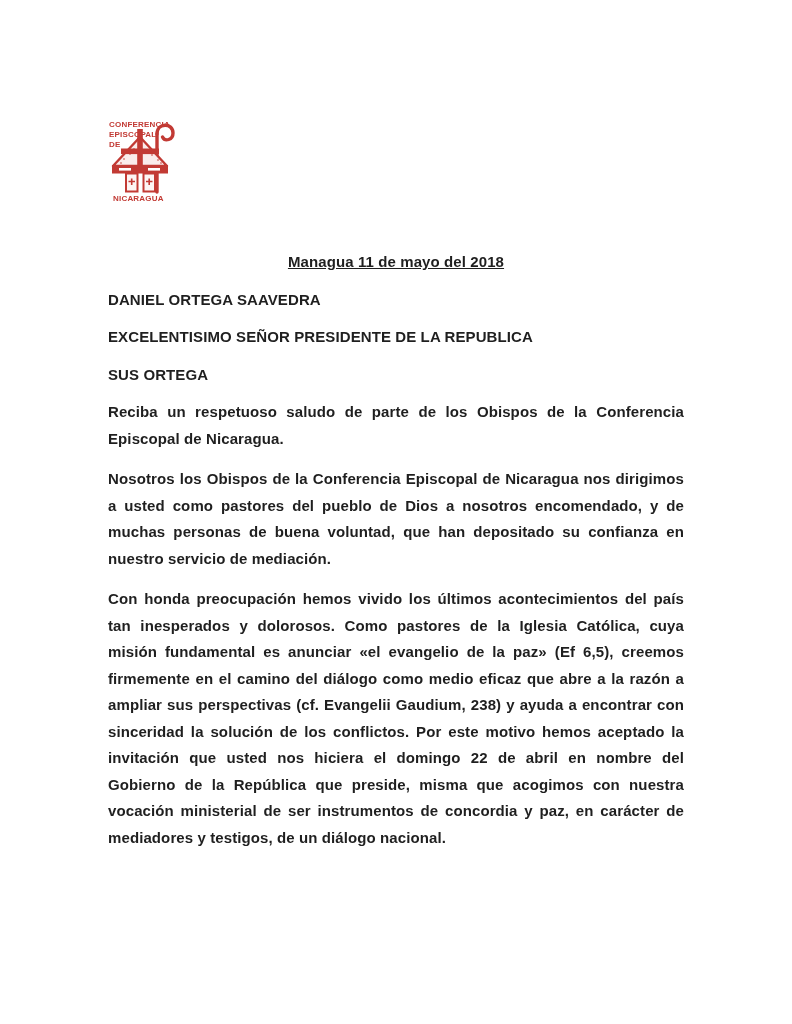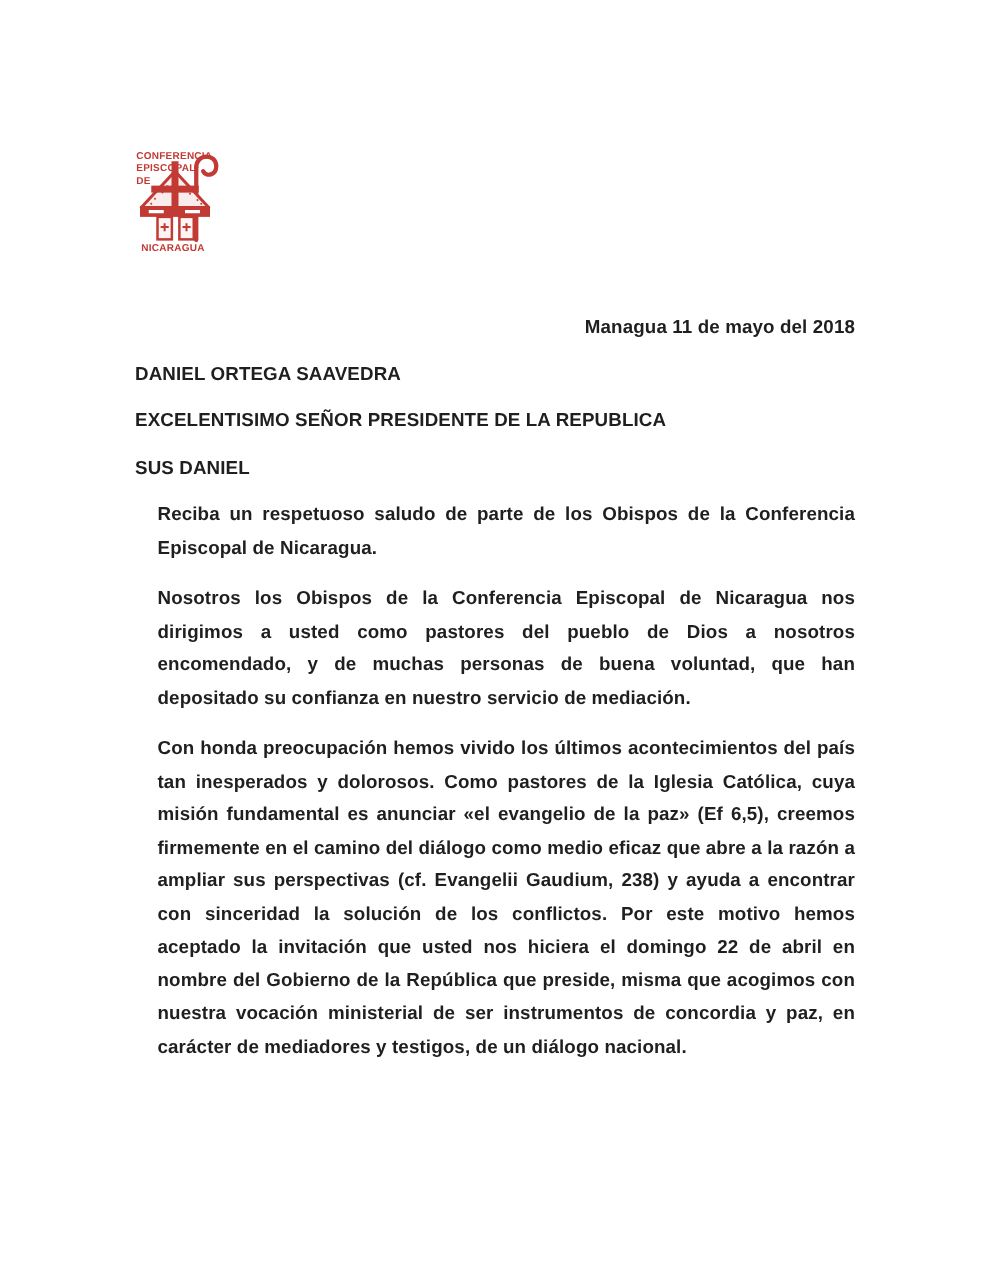--- a/index.html
+++ b/index.html
@@ -28,30 +28,31 @@
   .content {
     position: absolute;
     left: 108px;
     top: 249px;
     width: 576px;
     font-size: 15px;
     line-height: 26.5px;
     letter-spacing: 0.1px;
   }
   .dateline {
-    text-align: right;
+    text-align: center;
     margin: 0 0 11px 0;
+    text-decoration: underline;
   }
   .recipient-line {
     margin: 0 0 11px 0;
     white-space: nowrap;
   }
   .para {
     text-align: justify;
-    margin: 0 0 14px 18px;
+    margin: 0 0 14px 0;
   }
   .para:last-child { margin-bottom: 0; }
 </style>
 </head>
 <body>
 
 <div class="page">
 
   <div class="logo">
     <svg viewBox="0 0 74 88" xmlns="http://www.w3.org/2000/svg">
@@ -101,20 +102,20 @@
         </g>
       </g>
     </svg>
   </div>
 
   <div class="content">
     <p class="dateline">Managua 11 de mayo del 2018</p>
 
     <p class="recipient-line">DANIEL ORTEGA SAAVEDRA</p>
     <p class="recipient-line">EXCELENTISIMO SEÑOR PRESIDENTE DE LA REPUBLICA</p>
-    <p class="recipient-line">SUS DANIEL</p>
+    <p class="recipient-line">SUS ORTEGA</p>
 
     <p class="para">Reciba un respetuoso saludo de parte de los Obispos de la Conferencia Episcopal de Nicaragua.</p>
     <p class="para">Nosotros los Obispos de la Conferencia Episcopal  de Nicaragua nos dirigimos a usted como pastores del pueblo de Dios a nosotros encomendado, y de muchas personas de buena voluntad, que han depositado su confianza en nuestro servicio  de mediación.</p>
     <p class="para">Con honda preocupación hemos vivido los últimos acontecimientos del país tan inesperados y dolorosos. Como pastores de la Iglesia Católica, cuya misión fundamental es anunciar «el evangelio de la paz» (Ef 6,5), creemos firmemente en el camino del diálogo como medio eficaz que abre a la razón a ampliar sus perspectivas (cf. Evangelii Gaudium, 238) y ayuda a encontrar con sinceridad la solución de los conflictos. Por este motivo hemos aceptado la invitación que usted nos hiciera el domingo 22 de abril en nombre del Gobierno de la República que preside, misma que acogimos con nuestra vocación ministerial de ser instrumentos de concordia y paz, en carácter de mediadores y testigos, de un diálogo nacional.</p>
   </div>
 
 </div>
 
 </body></html>

